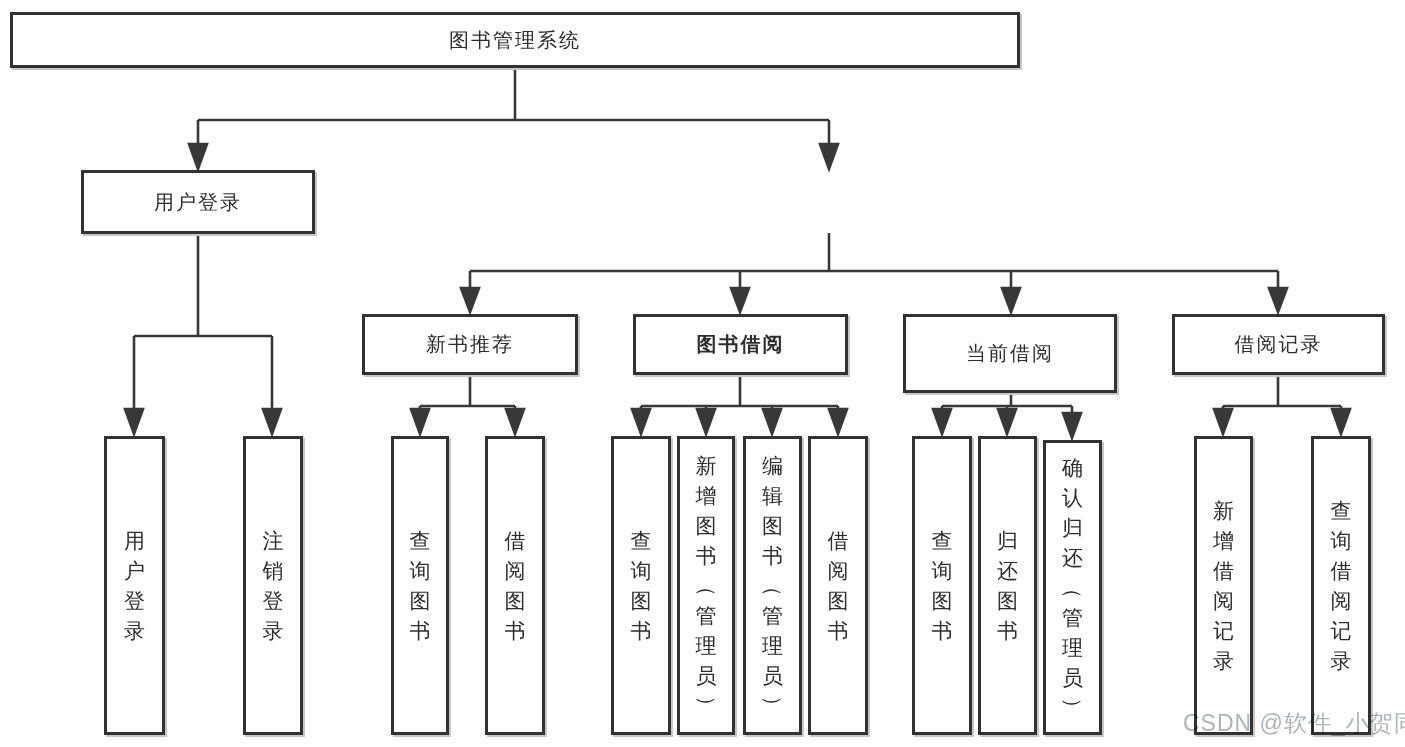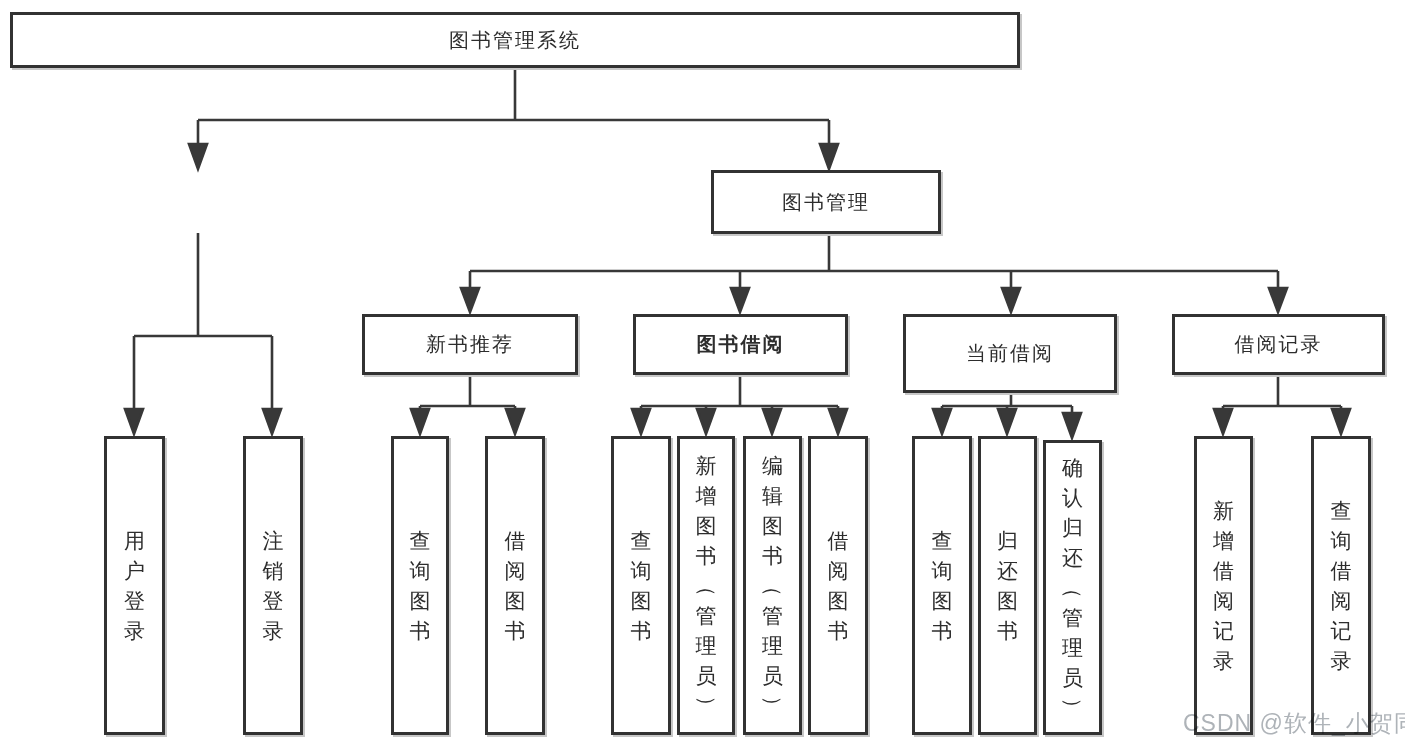--- a/index.html
+++ b/index.html
@@ -89,22 +89,22 @@
         <polygon points="1214,409 1232,409 1223,434"></polygon>
         <polygon points="1332,409 1350,409 1341,434"></polygon>
       </g>
     </g>
   </svg>
 
   <div class="box" style="left:10px; top:12px; width:1010px; height:56px;">
     <span class="hlabel">图书管理系统</span>
   </div>
 
-  <div class="box" style="left:711px; top:170px; width:230px; height:64px;">
-    <span class="hlabel">图书管理</span>
+  <div class="box" style="left:81px; top:170px; width:234px; height:64px;">
+    <span class="hlabel">用户登录</span>
   </div>
 
   <div class="box" style="left:362px; top:314px; width:216px; height:61px;">
     <span class="hlabel">新书推荐</span>
   </div>
   <div class="box" style="left:633px; top:314px; width:215px; height:61px;font-weight:bold;">
     <span class="hlabel">图书借阅</span>
   </div>
   <div class="box" style="left:903px; top:314px; width:214px; height:79px;">
     <span class="hlabel">当前借阅</span>

